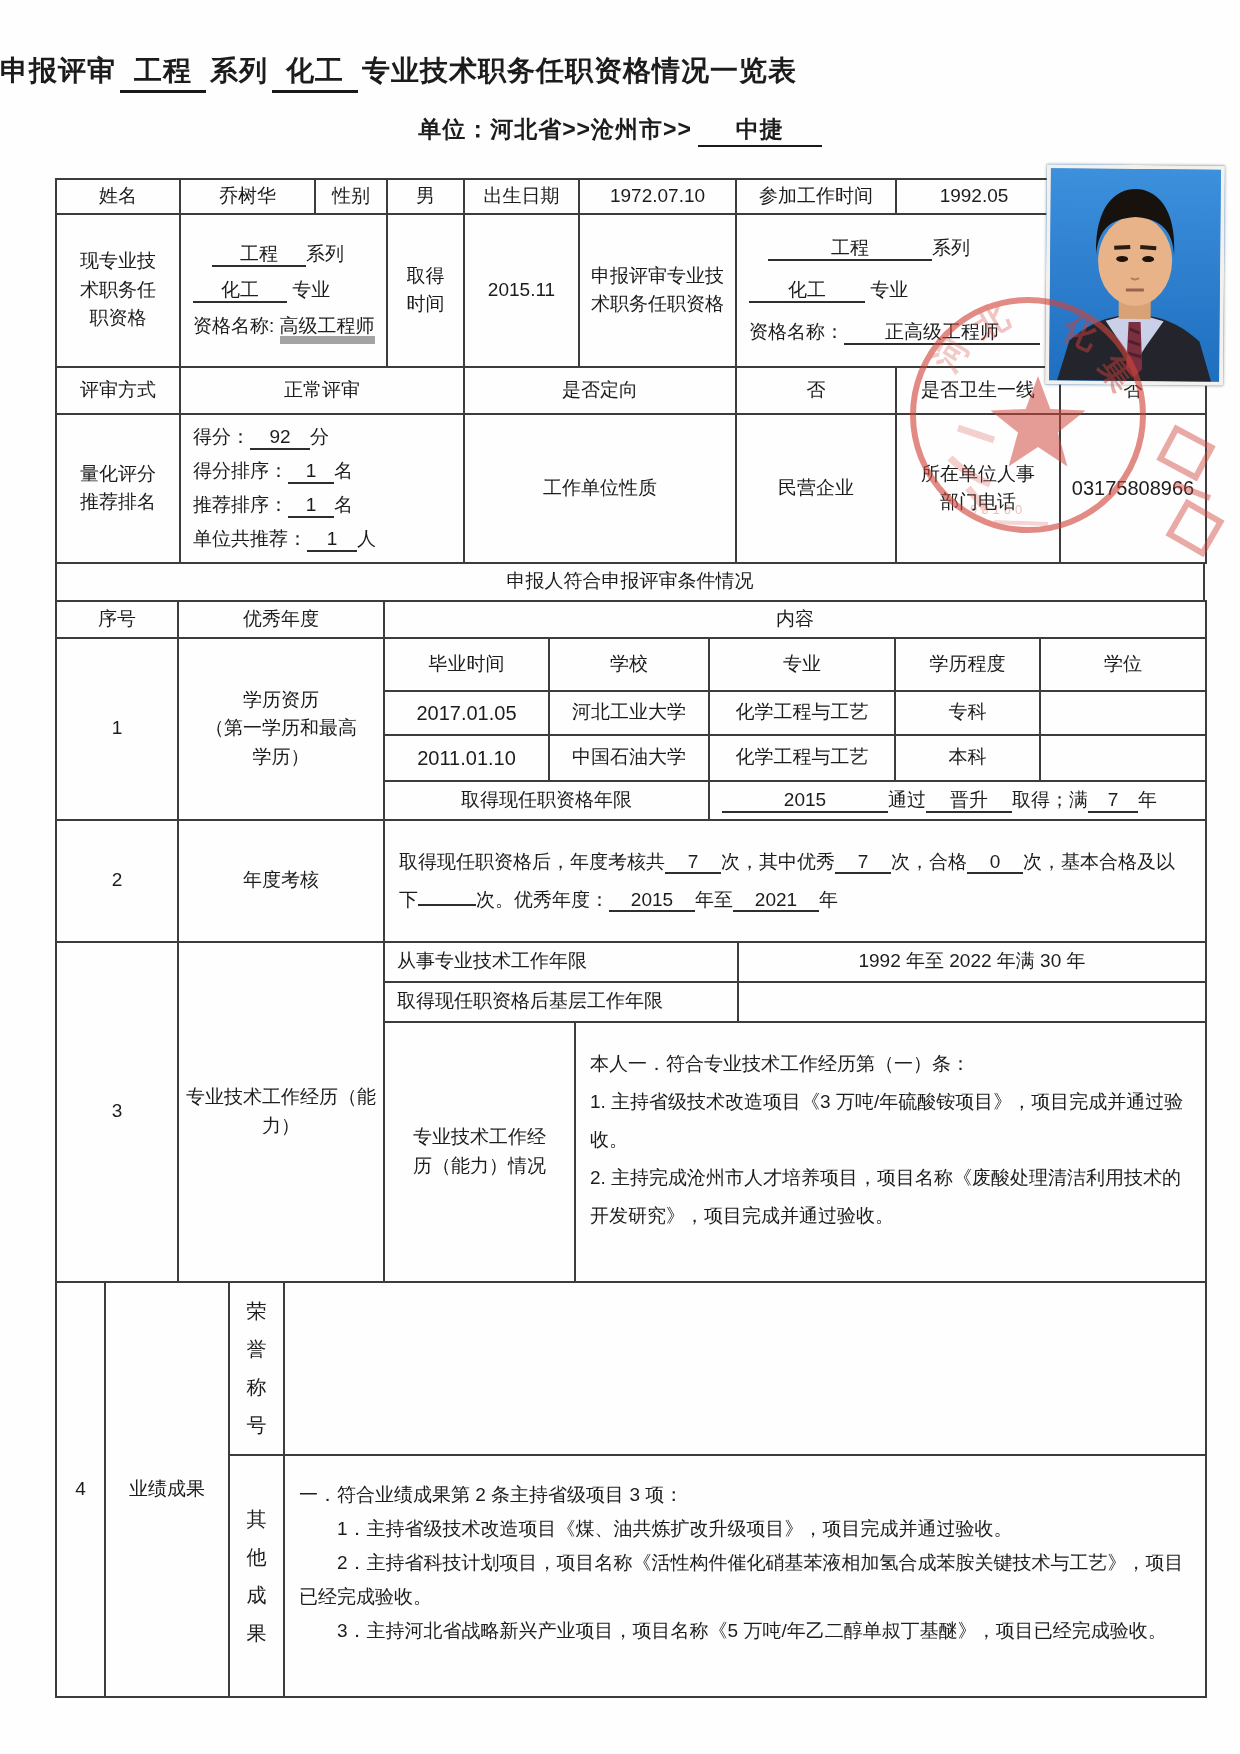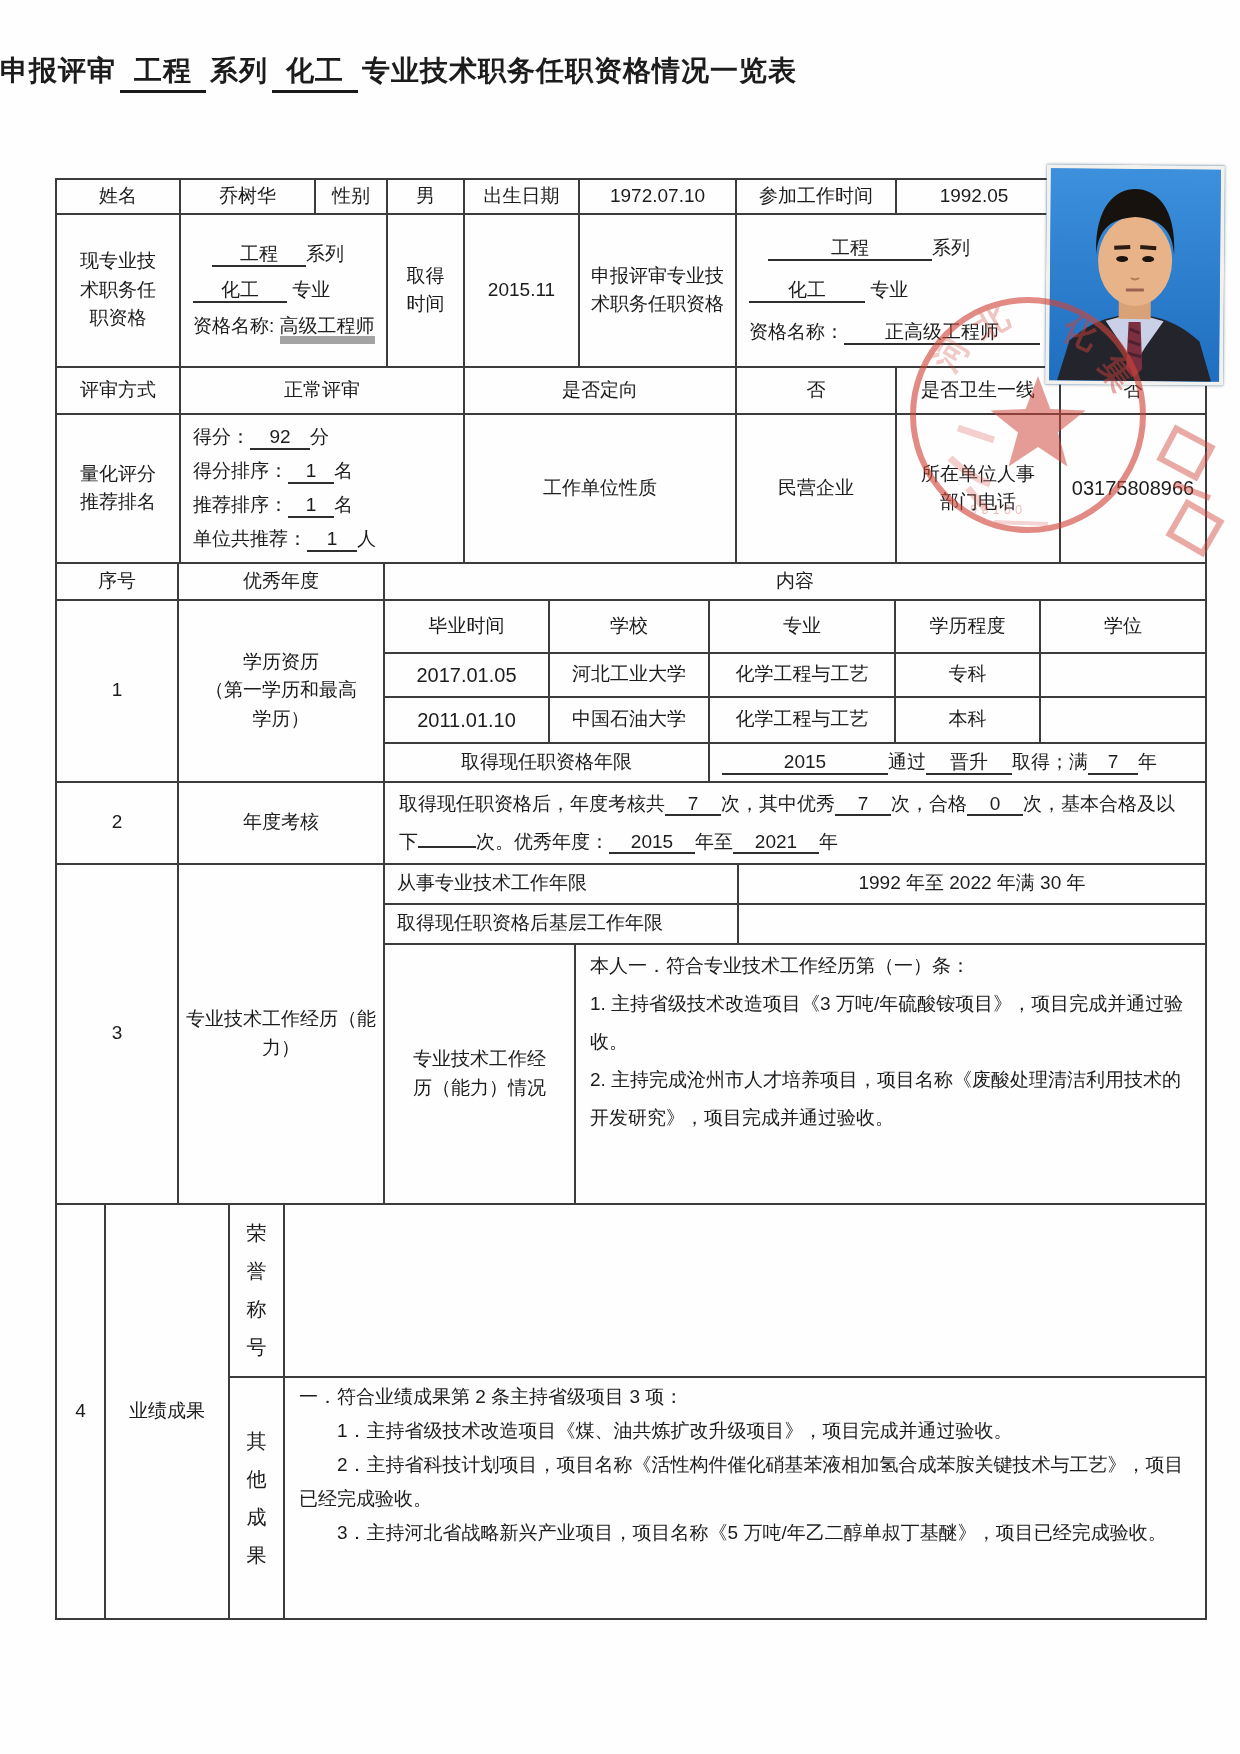--- a/index.html
+++ b/index.html
@@ -21,39 +21,42 @@
   .tl{text-align:left;padding-left:12px;padding-right:10px;}
   .top{vertical-align:top;}
   .pad-photo{padding-right:158px;}
   .uv{display:inline-block;border-bottom:2px solid #2e2e2e;min-width:44px;
       text-align:center;padding:0 8px;line-height:1.15;}
   .uvw{border-bottom:8px solid #a3a3a3;}
   .uv.empty{min-width:42px;}
   .lines div{line-height:34px;}
   .narrow{width:92px;margin:0 auto;word-break:break-all;}
   .vtext{width:22px;margin:0 auto;word-break:break-all;line-height:1.9;font-size:20px;}
-  .para{text-align:left;padding:2px 14px;line-height:38px;}
+  .para{text-align:left;padding:22px 14px;line-height:38px;}
   .s4para{line-height:34px;}
   .s4para .itm{text-indent:2em;}
   
   .photo{position:absolute;left:1046px;top:165px;width:170px;height:212px;
          border:4px solid #f2f1ee;box-shadow:0 0 3px rgba(60,60,60,.55);
          transform:rotate(.5deg);background:#2a7fd0;}
   
   .seal{position:absolute;left:898px;top:278px;width:270px;height:290px;pointer-events:none;}
   .seal-frag{position:absolute;left:1148px;top:418px;width:86px;height:170px;pointer-events:none;}
 </style>
 </head>
 <body>
 
 <div class="page">
 
   <div class="doc-title">
     <span>申报评审</span><span class="tu">工程</span><span>系列</span><span class="tu">化工</span><span>专业技术职务任职资格情况一览表</span>
   </div>
+  <div class="unit-line">
+    <span>单位：</span><span>河北省&gt;&gt;沧州市&gt;&gt;</span><span class="uu">中捷</span>
+  </div>
 
   <div class="tablewrap">
 
     <table>
       <colgroup>
           <col style="width:124px">
           <col style="width:135px">
           <col style="width:72px">
           <col style="width:77px">
           <col style="width:115px">
@@ -116,20 +119,27 @@
         <td>民营企业</td>
         <td>
           <div>所在单位人事</div>
               <div>部门电话</div>
         </td>
         <td style="font-size:20px;">03175808966</td>
       </tr>
     </tbody>
       </table>
 
+    <table>
+      <tbody>
+          <tr style="height:38px">
+            <td>申报人符合申报评审条件情况</td>
+          </tr>
+    </tbody>
+      </table>
 
     <table>
       <colgroup>
           <col style="width:122px">
           <col style="width:206px">
           <col style="width:822px">
         </colgroup>
       <tbody>
           <tr style="height:37px">
         <td>序号</td>

